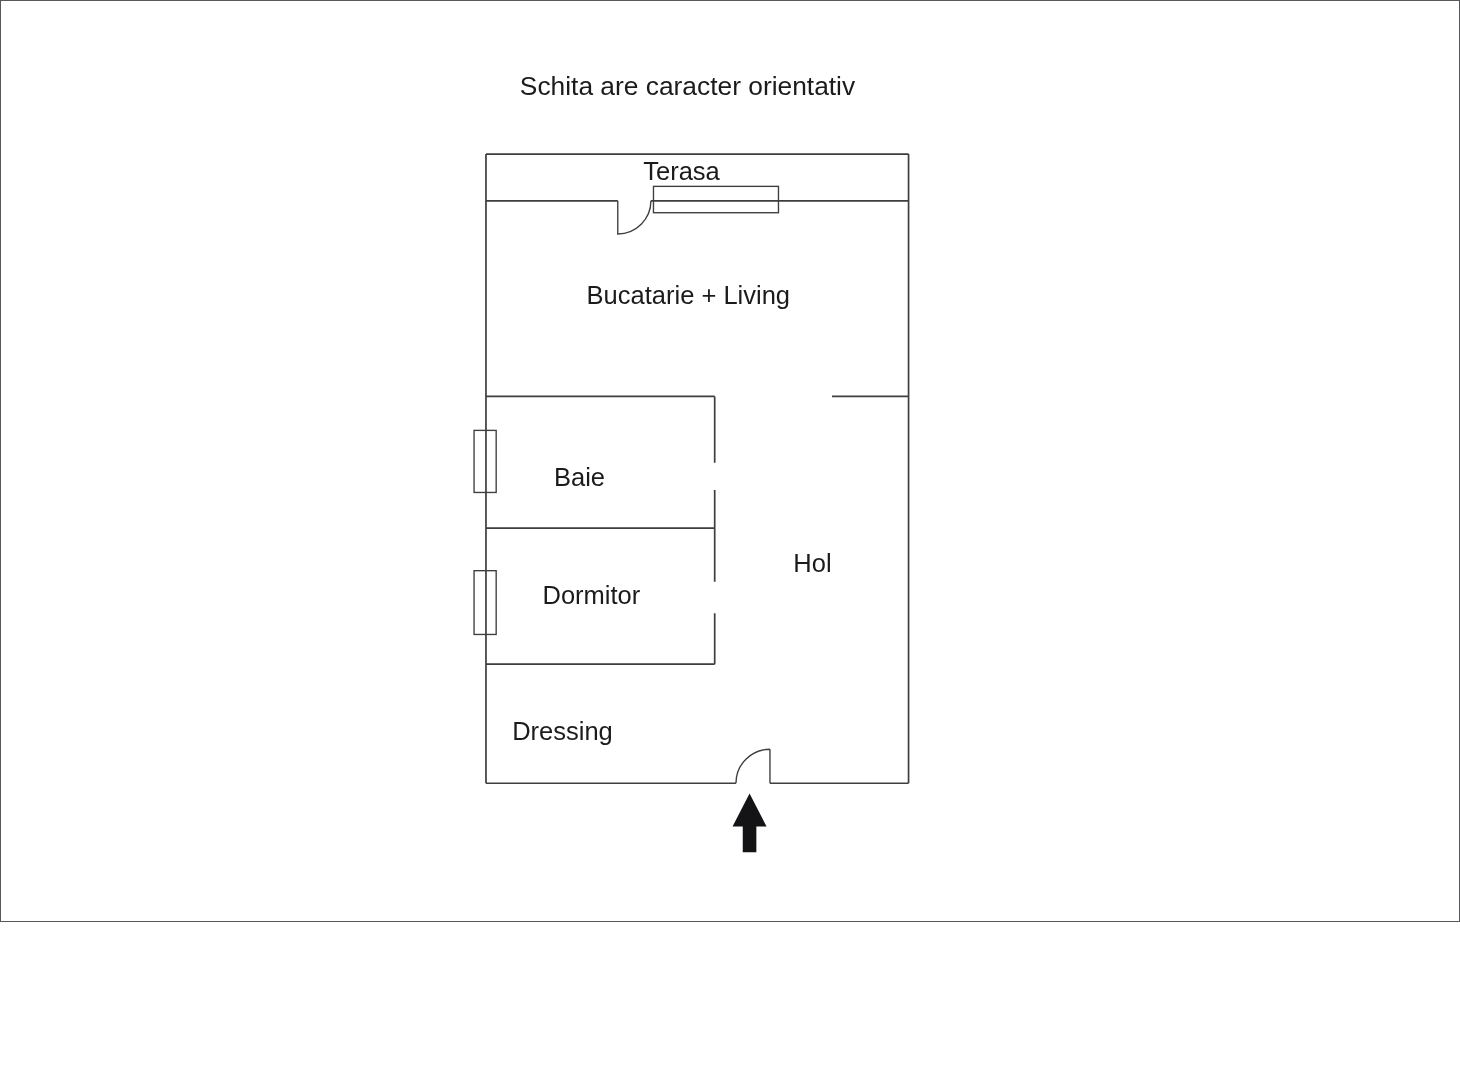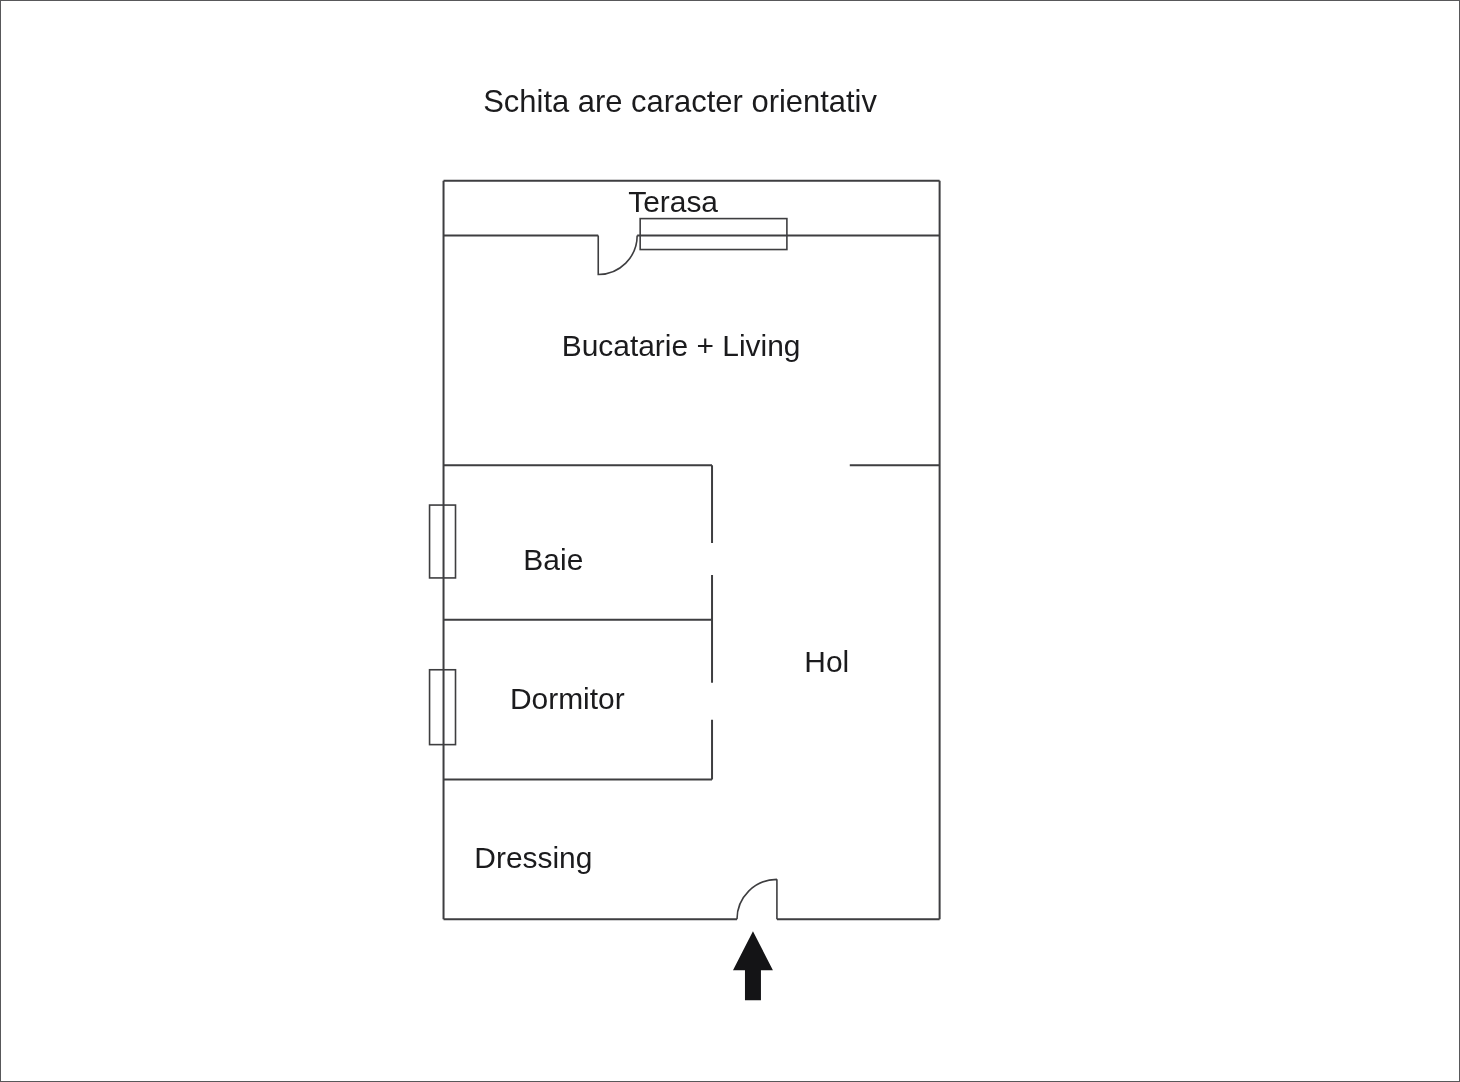--- a/index.html
+++ b/index.html
@@ -3,21 +3,21 @@
 <meta charset="utf-8">
 <style>
   html, body {
     margin: 0;
     padding: 0;
     background: #ffffff;
   }
   .page {
     position: relative;
     width: 1460px;
-    height: 1082px;
+    height: 922px;
     box-sizing: border-box;
     background: var(--background, #ffffff);
     border: 1px solid var(--page-border, #58585a);
     overflow: hidden;
     font-family: "Liberation Sans", sans-serif;
     text-align: center;
   }
   .plan-svg {
     position: absolute;
     left: 0;

